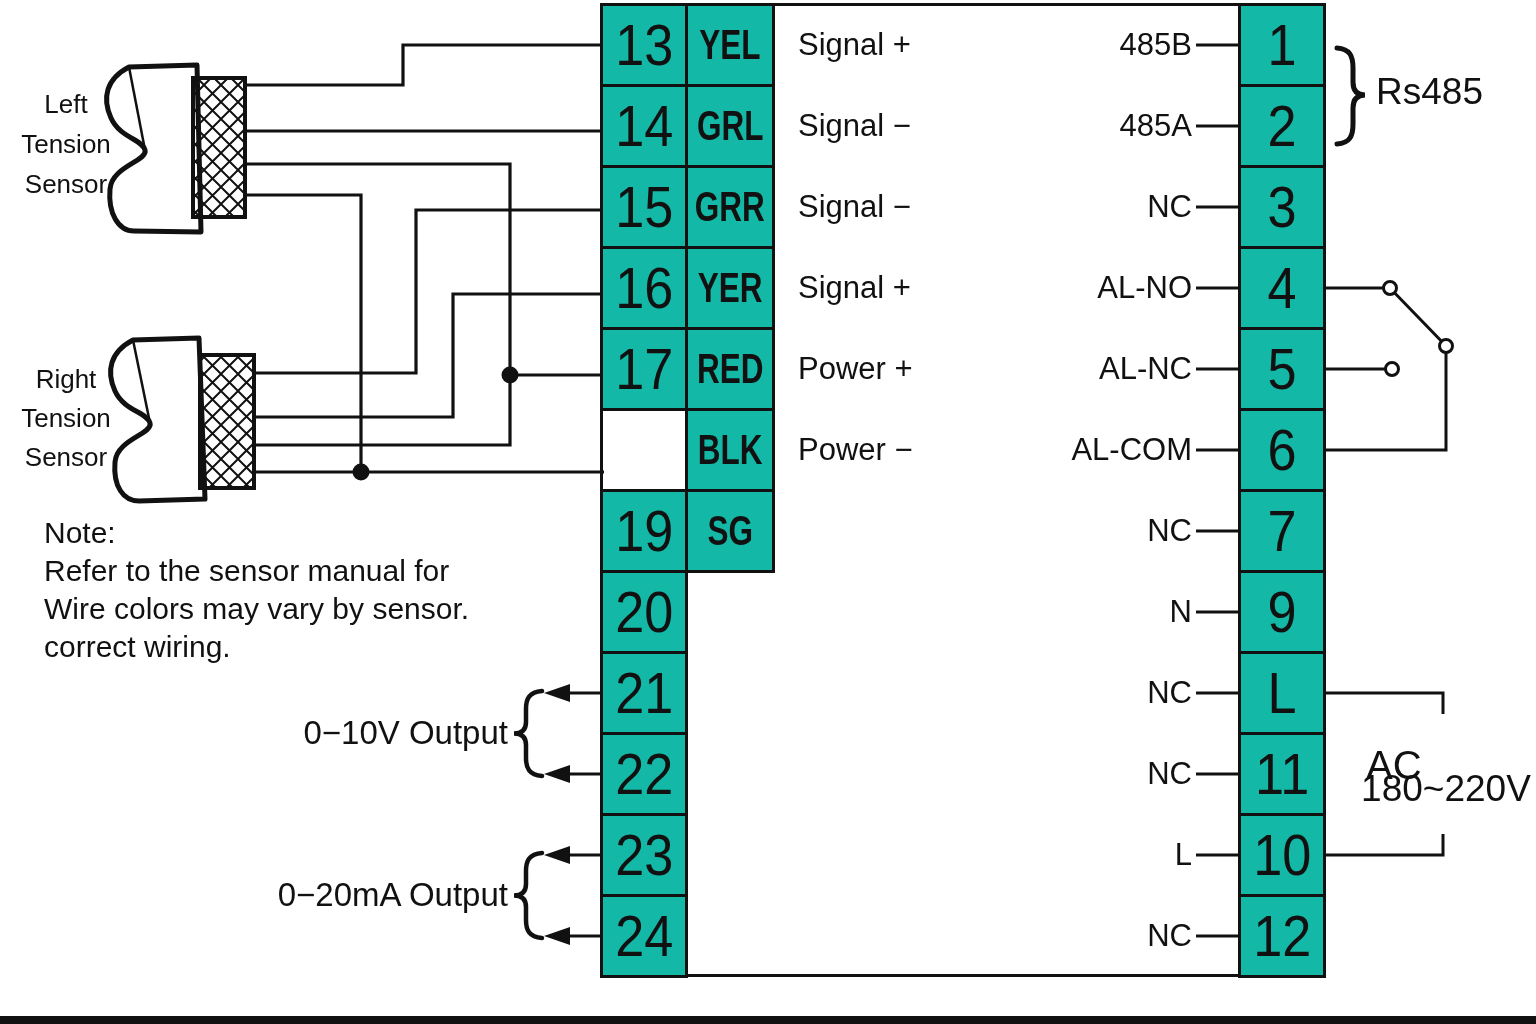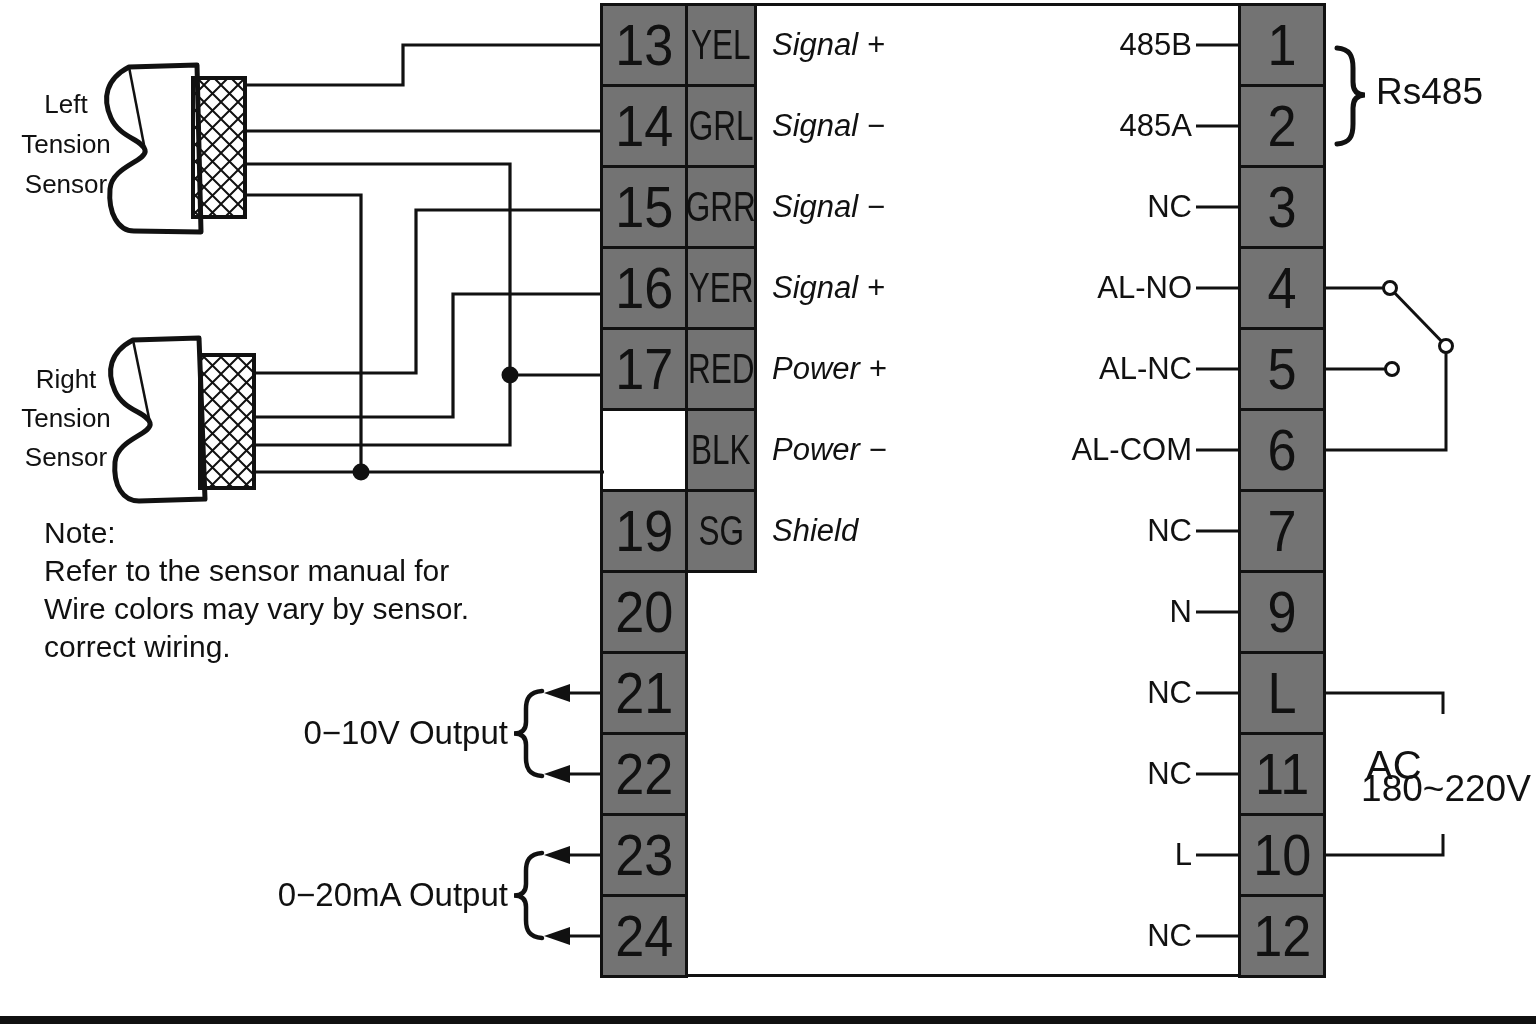--- a/index.html
+++ b/index.html
@@ -7,31 +7,31 @@
     position:relative;width:1536px;height:1024px;background:#ffffff;
     font-family:"Liberation Sans", sans-serif;color:#111;overflow:hidden;
   }
   .stage *{box-sizing:border-box;}
   #wiresvg{position:absolute;left:0;top:0;z-index:1;}
   .main-box{
     position:absolute;left:600px;top:3px;width:726px;height:974px;
     border:3px solid #111;background:#fff;z-index:0;
   }
   .cell{
-    position:absolute;height:84px;border:3px solid #111;background:#737373;
+    position:absolute;height:84px;border:3px solid #111;background:#14b8a6;
     display:flex;align-items:center;justify-content:center;z-index:2;
   }
   .lcell{left:600px;width:88px;}
-  .ccell{left:685px;width:72px;}
+  .ccell{left:685px;width:90px;font-weight:bold;}
   .rcell{left:1238px;width:88px;}
   .numtx{font-size:58px;line-height:1;transform:scaleX(0.9);white-space:nowrap;}
   .coltx{font-size:42px;line-height:1;transform:scaleX(0.75);white-space:nowrap;}
   .slabel{
-    position:absolute;left:772px;width:180px;height:84px;z-index:2;
-    display:flex;align-items:center;font-size:31px;white-space:nowrap;font-style:italic;
+    position:absolute;left:798px;width:180px;height:84px;z-index:2;
+    display:flex;align-items:center;font-size:31px;white-space:nowrap;
   }
   .rlabel{
     position:absolute;left:990px;width:202px;height:84px;z-index:2;
     display:flex;align-items:center;justify-content:flex-end;font-size:31px;white-space:nowrap;
   }
   .sensor-label{
     position:absolute;left:2px;width:128px;z-index:2;text-align:center;
     font-size:26px;line-height:40px;
   }
   .note-block{
@@ -225,21 +225,20 @@
   <div class="cell ccell" style="top:489px">
       <span class="coltx">SG</span>
     </div>
 
   <div class="slabel" style="top:3px">Signal +</div>
   <div class="slabel" style="top:84px">Signal −</div>
   <div class="slabel" style="top:165px">Signal −</div>
   <div class="slabel" style="top:246px">Signal +</div>
   <div class="slabel" style="top:327px">Power +</div>
   <div class="slabel" style="top:408px">Power −</div>
-  <div class="slabel" style="top:489px">Shield</div>
 
   <div class="rlabel" style="top:3px">485B</div>
   <div class="rlabel" style="top:84px">485A</div>
   <div class="rlabel" style="top:165px">NC</div>
   <div class="rlabel" style="top:246px">AL-NO</div>
   <div class="rlabel" style="top:327px">AL-NC</div>
   <div class="rlabel" style="top:408px">AL-COM</div>
   <div class="rlabel" style="top:489px">NC</div>
   <div class="rlabel" style="top:570px">N</div>
   <div class="rlabel" style="top:651px">NC</div>

